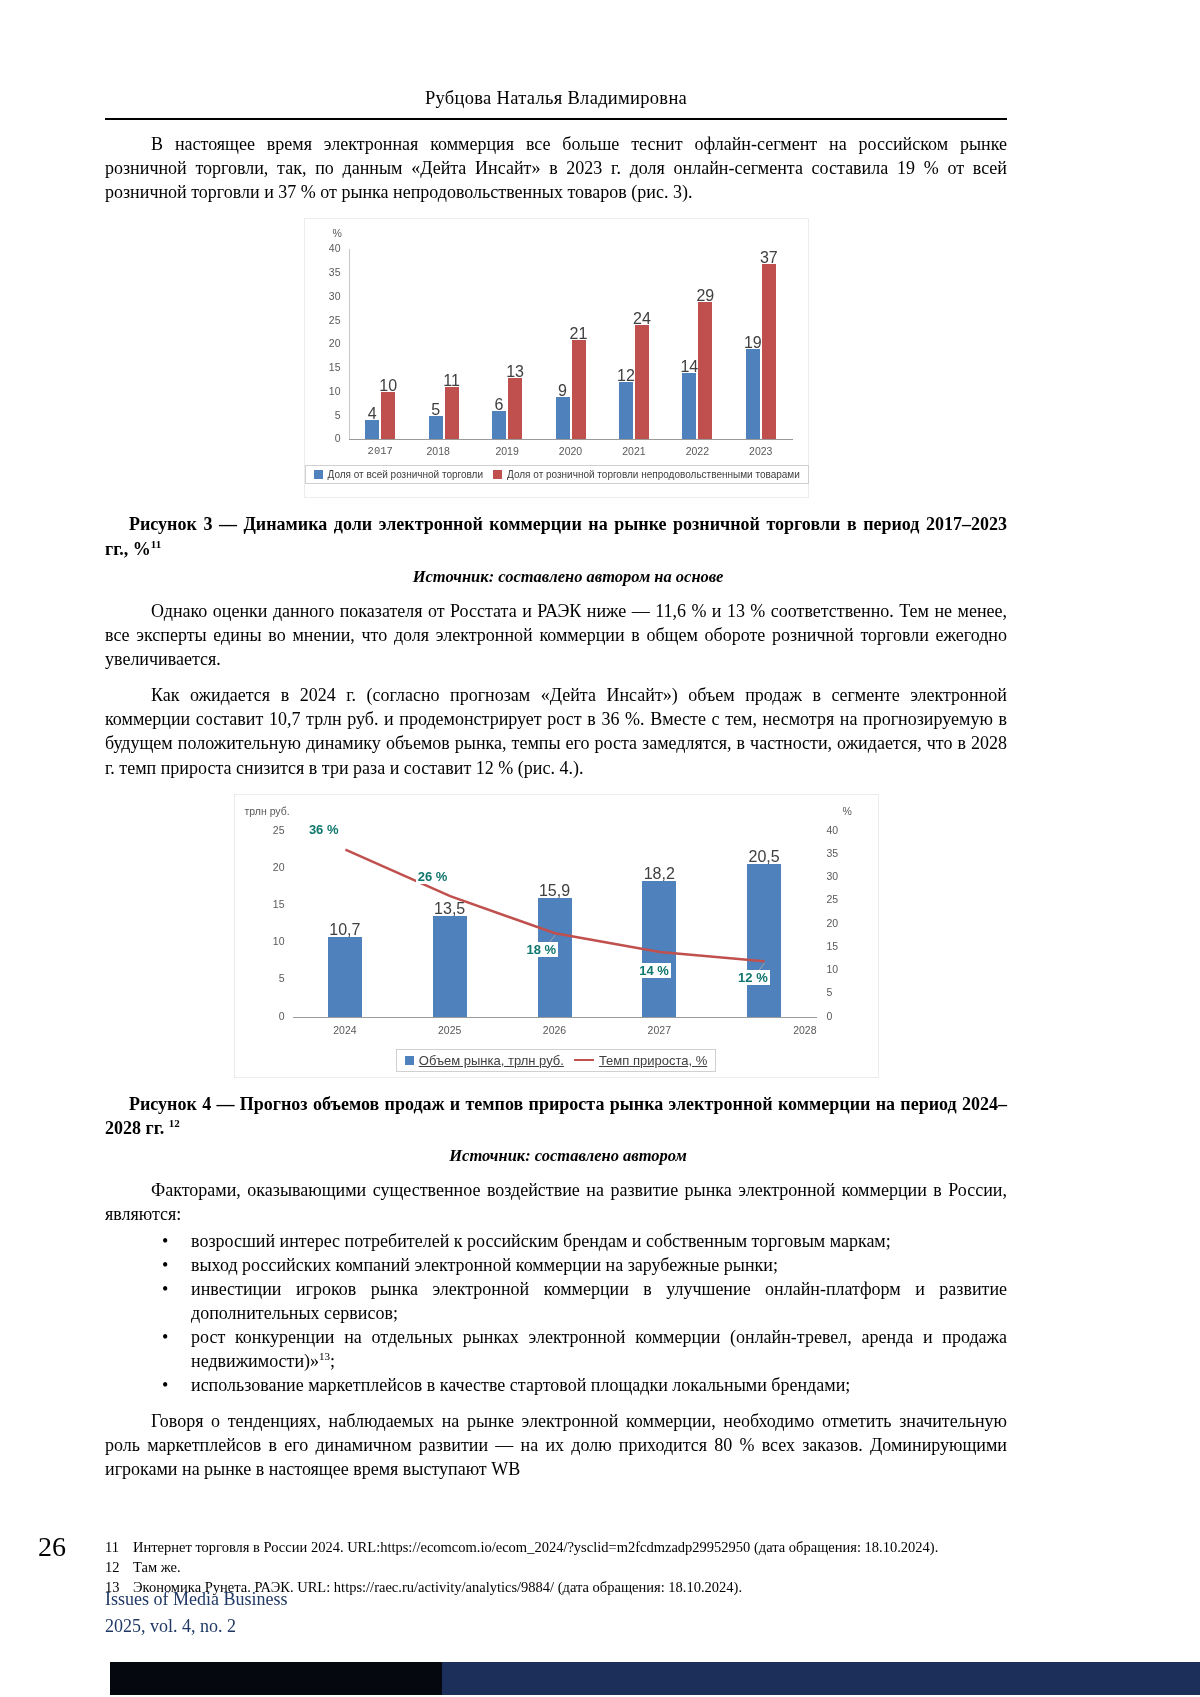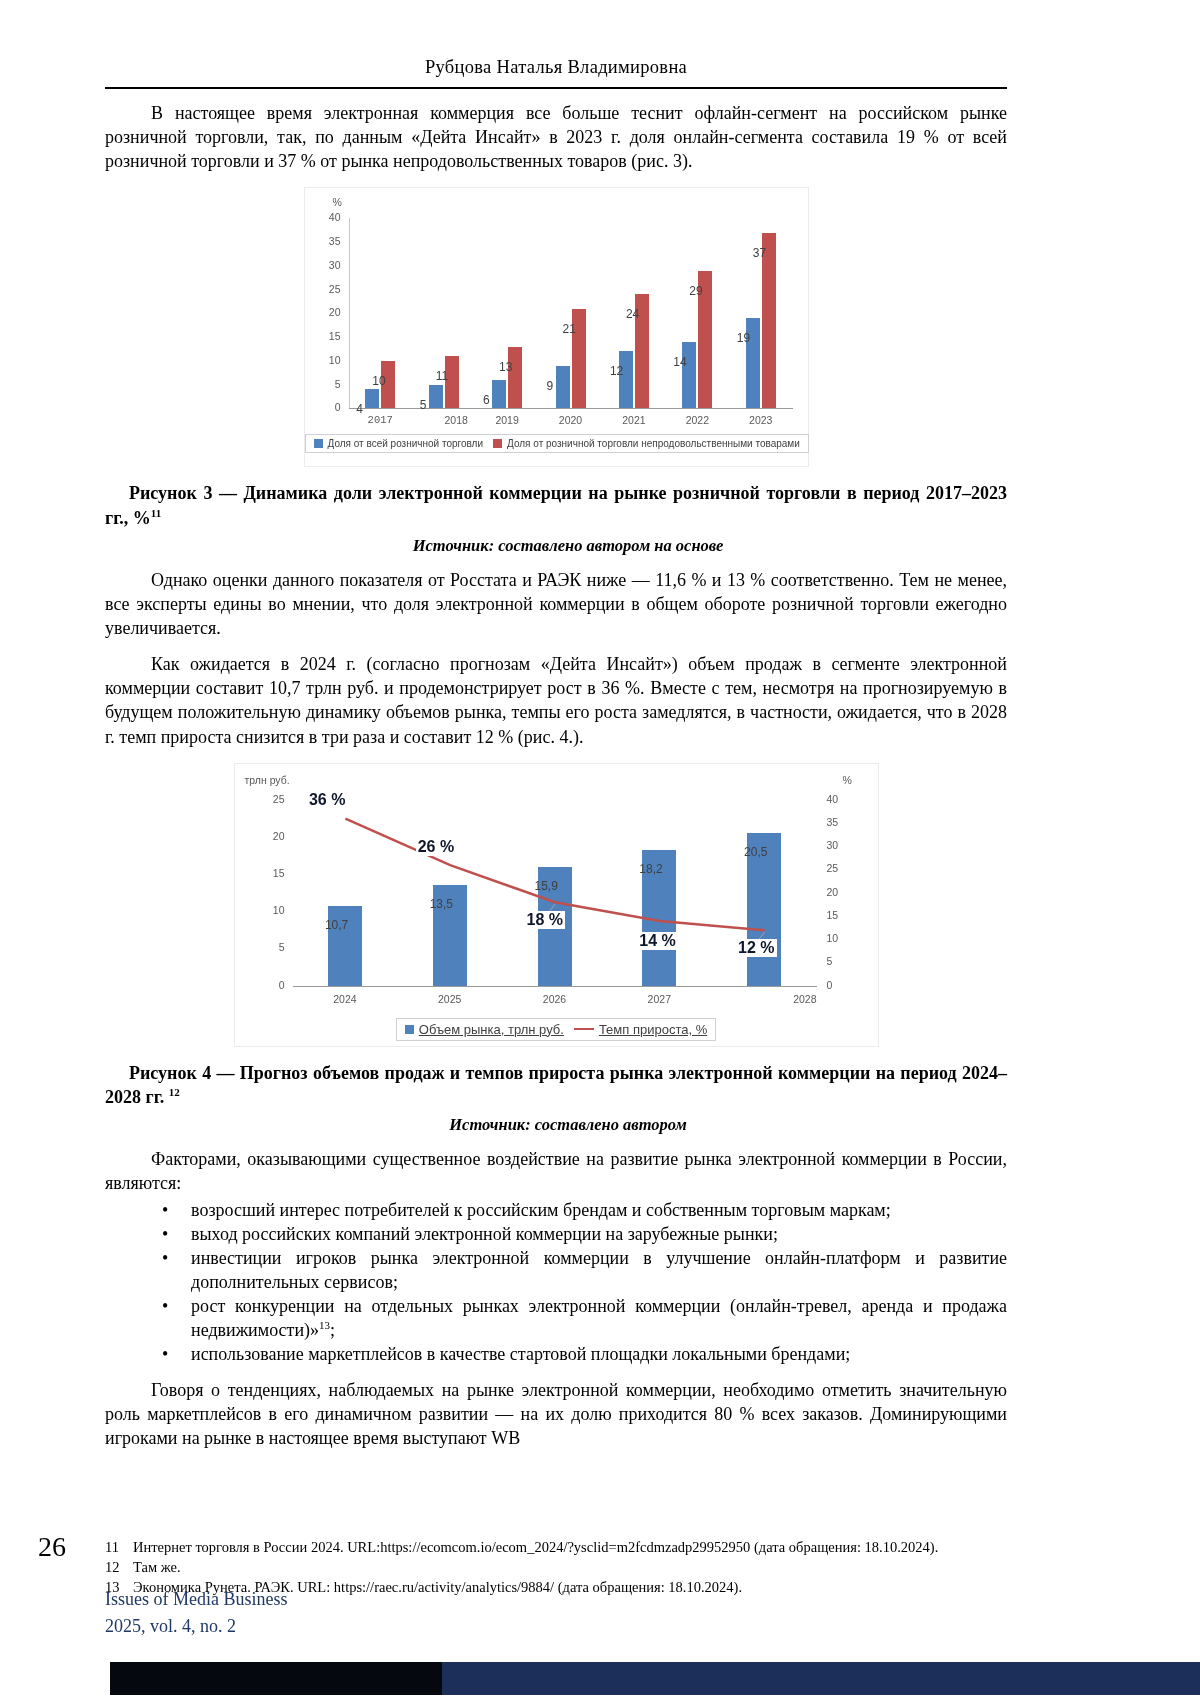--- a/index.html
+++ b/index.html
@@ -1,21 +1,21 @@
 <!DOCTYPE html>
 <html lang="ru"><head>
 <meta charset="utf-8">
 <style>
   * { margin:0; padding:0; box-sizing:border-box; }
   html, body { background:#ffffff; }
   .page { position:relative; width:1200px; height:1697px; background:#ffffff;
           font-family:"Liberation Serif", serif; color:#000; overflow:hidden; }
   .content { position:absolute; left:105px; top:0; width:902px; }
 
-  .running-head { text-align:center; font-size:18.5px; padding-top:57px; padding-bottom:9px;
+  .running-head { text-align:center; font-size:18.5px; padding-top:88px; padding-bottom:9px;
                   border-bottom:2px solid #000; letter-spacing:.3px; }
 
   p.body { margin-top:12px; font-size:18px; line-height:1.34; text-align:justify; text-indent:46px; }
 
   .chart-frame { position:relative; margin:14px auto; background:#fff; border:1px solid #ececec;
                  font-family:"Liberation Sans", sans-serif; }
   #chart3 { width:505px; height:280px; }
   #chart4 { width:645px; height:284px; }
 
   .caption { margin-top:10px; font-size:18px; font-weight:bold; line-height:1.35;
@@ -34,31 +34,31 @@
   .fn-num { flex:0 0 28px; }
   .fn-text { flex:1; }
 
   .footer-text { position:absolute; left:105px; top:1586px; font-size:18px; line-height:1.5; color:#1f3864; }
 
   .bottom-bar { position:absolute; left:110px; right:0; bottom:2px; height:33px; background:#1c2e5a; }
   .bottom-bar-dark { position:absolute; left:0; top:0; bottom:0; width:332px; background:#06080f; }
 
   
   .c-txt { position:absolute; color:#595959; font-size:10.5px; white-space:nowrap; }
-  .c-val { position:absolute; color:#404040; font-size:12px; white-space:nowrap;margin-top:28px; }
+  .c-val { position:absolute; color:#404040; font-size:16px; text-align:center; white-space:nowrap; }
   .c-bar { position:absolute; }
   .c-axis-x { position:absolute; border-top:1px solid #9a9a9a; }
   .c-axis-y { position:absolute; border-left:1px solid #c8c8c8; }
   .c-legend { position:absolute; left:0; right:0; text-align:center; }
   .c-legend-inner { display:inline-flex; gap:10px; align-items:center; border:1px solid #d0d0d0;
                     padding:3px 8px; font-size:10px; color:#404040; background:#fff; }
   .c-lg-item { display:inline-flex; align-items:center; gap:5px; white-space:nowrap; }
   .c-swatch { display:inline-block; width:9px; height:9px; }
   .c-lineswatch { display:inline-block; width:20px; height:0; border-top:2.5px solid #c0504d; }
-  .c-pct { position:absolute; font-size:16px; font-weight:bold; color:#0f172a; white-space:nowrap;
+  .c-pct { position:absolute; font-size:13px; font-weight:bold; color:#0f766e; white-space:nowrap;
            background:#fff; padding:0 2px; font-family:"Liberation Sans", sans-serif; }
 </style>
 </head>
 <body>
 
 <div class="page">
   <div class="content">
 
     <header class="running-head">
       <span>Рубцова Наталья Владимировна</span>
@@ -77,21 +77,21 @@
         <div class="c-txt" style="left: 10px; top: 70.5px; width: 26px; text-align: right;">30</div>
         <div class="c-txt" style="left: 10px; top: 46.75px; width: 26px; text-align: right;">35</div>
         <div class="c-txt" style="left: 10px; top: 23px; width: 26px; text-align: right;">40</div>
         <div class="c-axis-y" style="left: 44px; top: 30px; height: 190px;"></div>
         <div class="c-axis-x" style="left: 44px; top: 220px; width: 444px;"></div>
         <div class="c-txt" style="left: 44px; top: 226px; width: 63.4286px; text-align: center; font-family: Liberation Mono, monospace;">2017</div>
         <div class="c-bar" style="left: 60.7143px; top: 201px; width: 14px; height: 19px; background: rgb(79, 129, 189);"></div>
         <div class="c-val" style="left: 51.7143px; top: 186px; width: 32px;">4</div>
         <div class="c-bar" style="left: 76.7143px; top: 172.5px; width: 14px; height: 47.5px; background: rgb(192, 80, 77);"></div>
         <div class="c-val" style="left: 67.7143px; top: 157.5px; width: 32px;">10</div>
-        <div class="c-txt" style="left: 120px; top: 226px; width: 63.4286px; text-align: center;">2018</div>
+        <div class="c-txt" style="left: 102px; top: 226px; width: 63.4286px; text-align: center;">2018</div>
         <div class="c-bar" style="left: 124.143px; top: 196.25px; width: 14px; height: 23.75px; background: rgb(79, 129, 189);"></div>
         <div class="c-val" style="left: 115.143px; top: 181.25px; width: 32px;">5</div>
         <div class="c-bar" style="left: 140.143px; top: 167.75px; width: 14px; height: 52.25px; background: rgb(192, 80, 77);"></div>
         <div class="c-val" style="left: 131.143px; top: 152.75px; width: 32px;">11</div>
         <div class="c-txt" style="left: 170.857px; top: 226px; width: 63.4286px; text-align: center;">2019</div>
         <div class="c-bar" style="left: 187.571px; top: 191.5px; width: 14px; height: 28.5px; background: rgb(79, 129, 189);"></div>
         <div class="c-val" style="left: 178.571px; top: 176.5px; width: 32px;">6</div>
         <div class="c-bar" style="left: 203.571px; top: 158.25px; width: 14px; height: 61.75px; background: rgb(192, 80, 77);"></div>
         <div class="c-val" style="left: 194.571px; top: 143.25px; width: 32px;">13</div>
         <div class="c-txt" style="left: 234.286px; top: 226px; width: 63.4286px; text-align: center;">2020</div>

